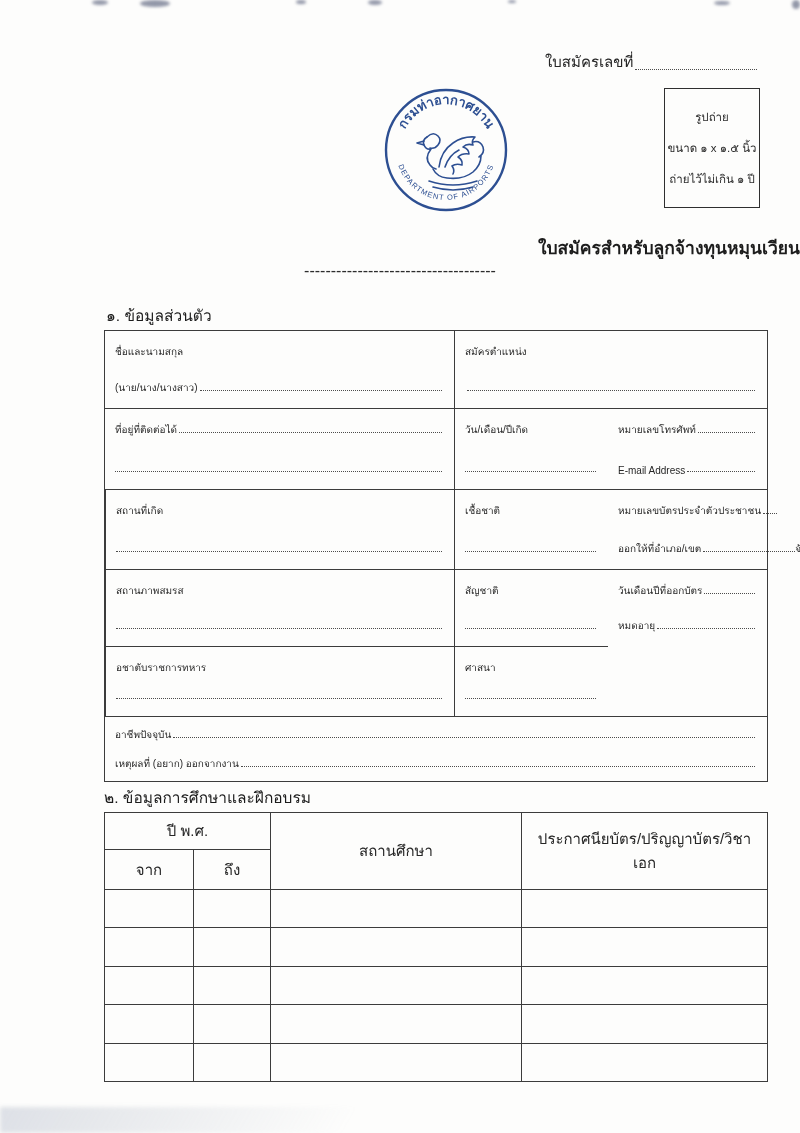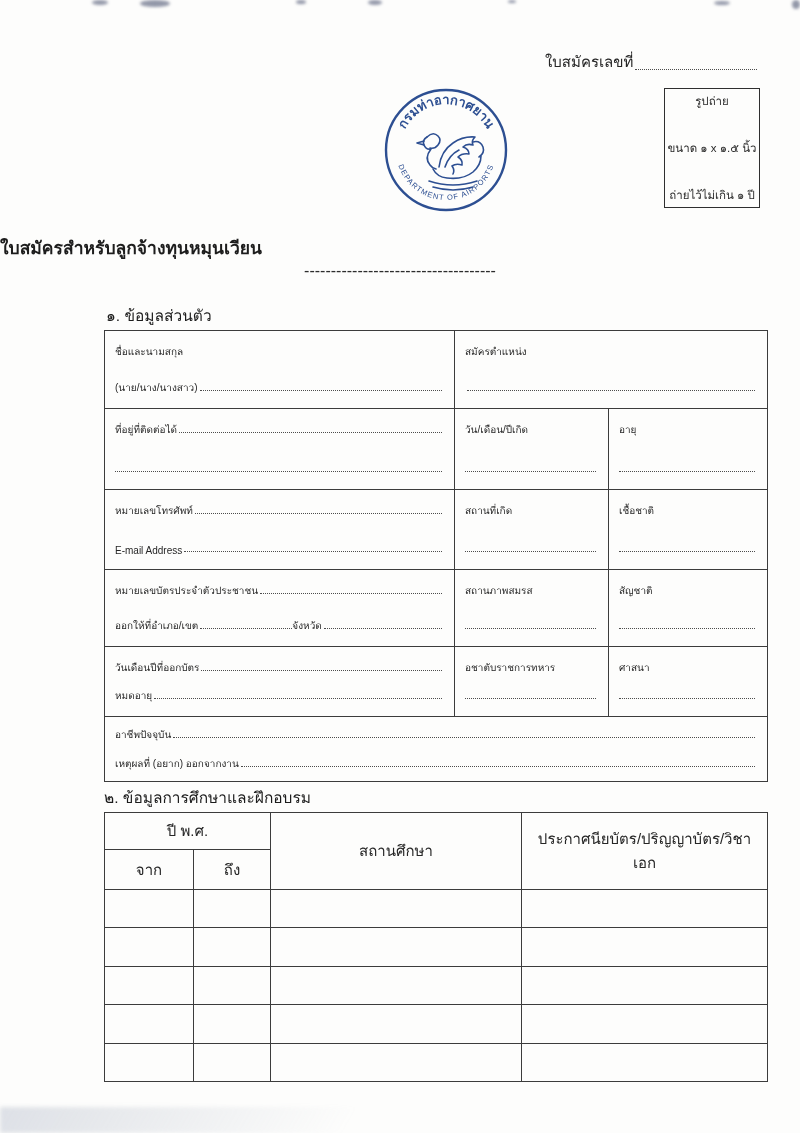--- a/index.html
+++ b/index.html
@@ -12,24 +12,24 @@
   
   .smudge{position:absolute;background:rgba(40,50,85,.5);border-radius:50%;filter:blur(1.5px);}
   .scan-shadow{position:absolute;left:0;bottom:0;width:58%;height:26px;
     background:linear-gradient(120deg,rgba(150,160,180,.30),rgba(150,160,180,0) 75%);
     filter:blur(2px);}
   
   .app-no{position:absolute;left:545px;top:50px;width:212px;display:flex;align-items:flex-end;font-size:15px;}
   .app-no .lbl{white-space:nowrap;}
   .photo-box{position:absolute;left:664px;top:88px;width:96px;height:120px;
     border:1.6px solid #2f2f2f;box-sizing:border-box;
-    display:flex;flex-direction:column;justify-content:center;align-items:center;gap:29px;
+    display:flex;flex-direction:column;justify-content:center;align-items:center;gap:13px;
     font-size:11.5px;color:#2b2b2b;text-align:center;}
   .logo{position:absolute;left:383px;top:87px;width:126px;height:126px;}
-  .form-title{position:absolute;left:0;top:234px;width:100%;text-align:left;
+  .form-title{position:absolute;left:0;top:234px;width:100%;text-align:right;
     font-size:17.5px;font-weight:bold;color:#1d1d1d;}
   .title-dashes{position:absolute;left:0;top:262px;width:100%;text-align:center;
     font-size:16px;letter-spacing:0;color:#2c2c2c;}
   
   .sec-h{position:absolute;font-size:15.5px;font-weight:normal;color:#1c1c1c;}
   .sec1{left:106px;top:303px;}
   .sec2{left:104px;top:785px;}
   
   .tbl{position:absolute;left:104px;border:1.4px solid #3c3c3c;display:grid;box-sizing:content-box;}
   .t1{top:330px;width:662px;height:450px;
@@ -144,28 +144,20 @@
         </div>
     </div>
     <div class="cell pc">
       <div class="fl">
           <span class="lbl">วัน/เดือน/ปีเกิด</span>
         </div>
       <div class="fl">
           <span class="dots" style="margin-left:0;"></span>
         </div>
     </div>
-    <div class="cell pc">
-      <div class="fl">
-          <span class="lbl">อายุ</span>
-        </div>
-      <div class="fl">
-          <span class="dots" style="margin-left:0;"></span>
-        </div>
-    </div>
 
     <div class="cell pc nl">
       <div class="fl">
           <span class="lbl">หมายเลขโทรศัพท์</span>
           <span class="dots"></span>
         </div>
       <div class="fl">
           <span class="lbl">E-mail Address</span>
           <span class="dots"></span>
         </div>

